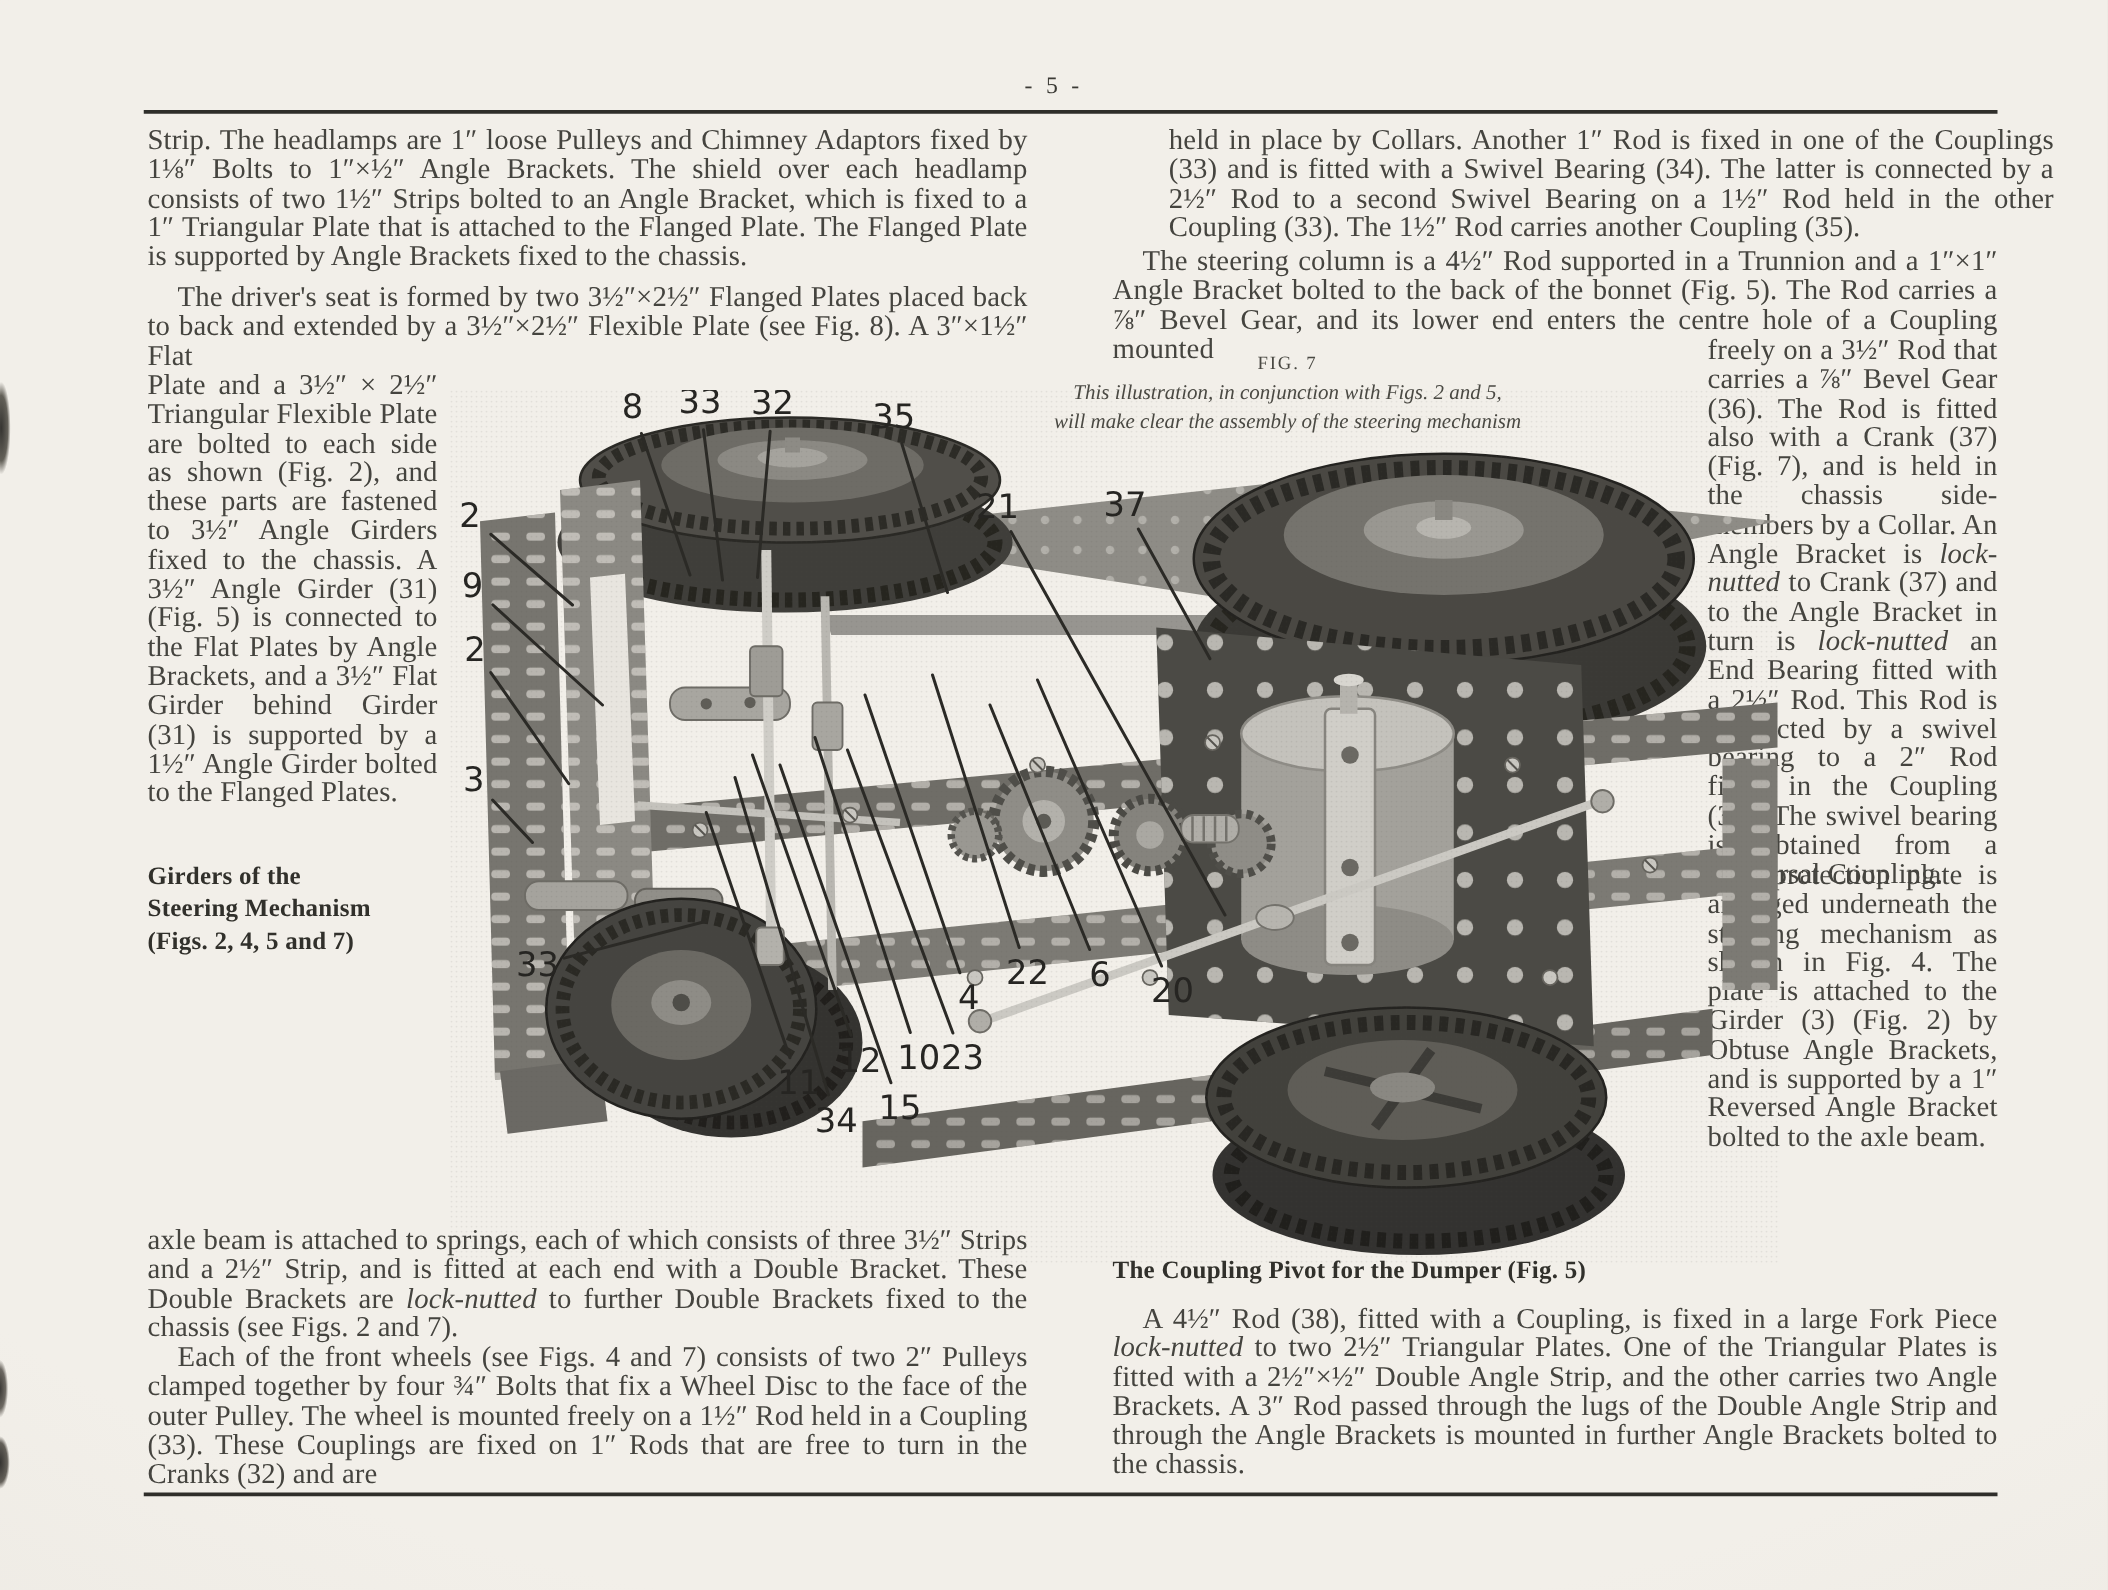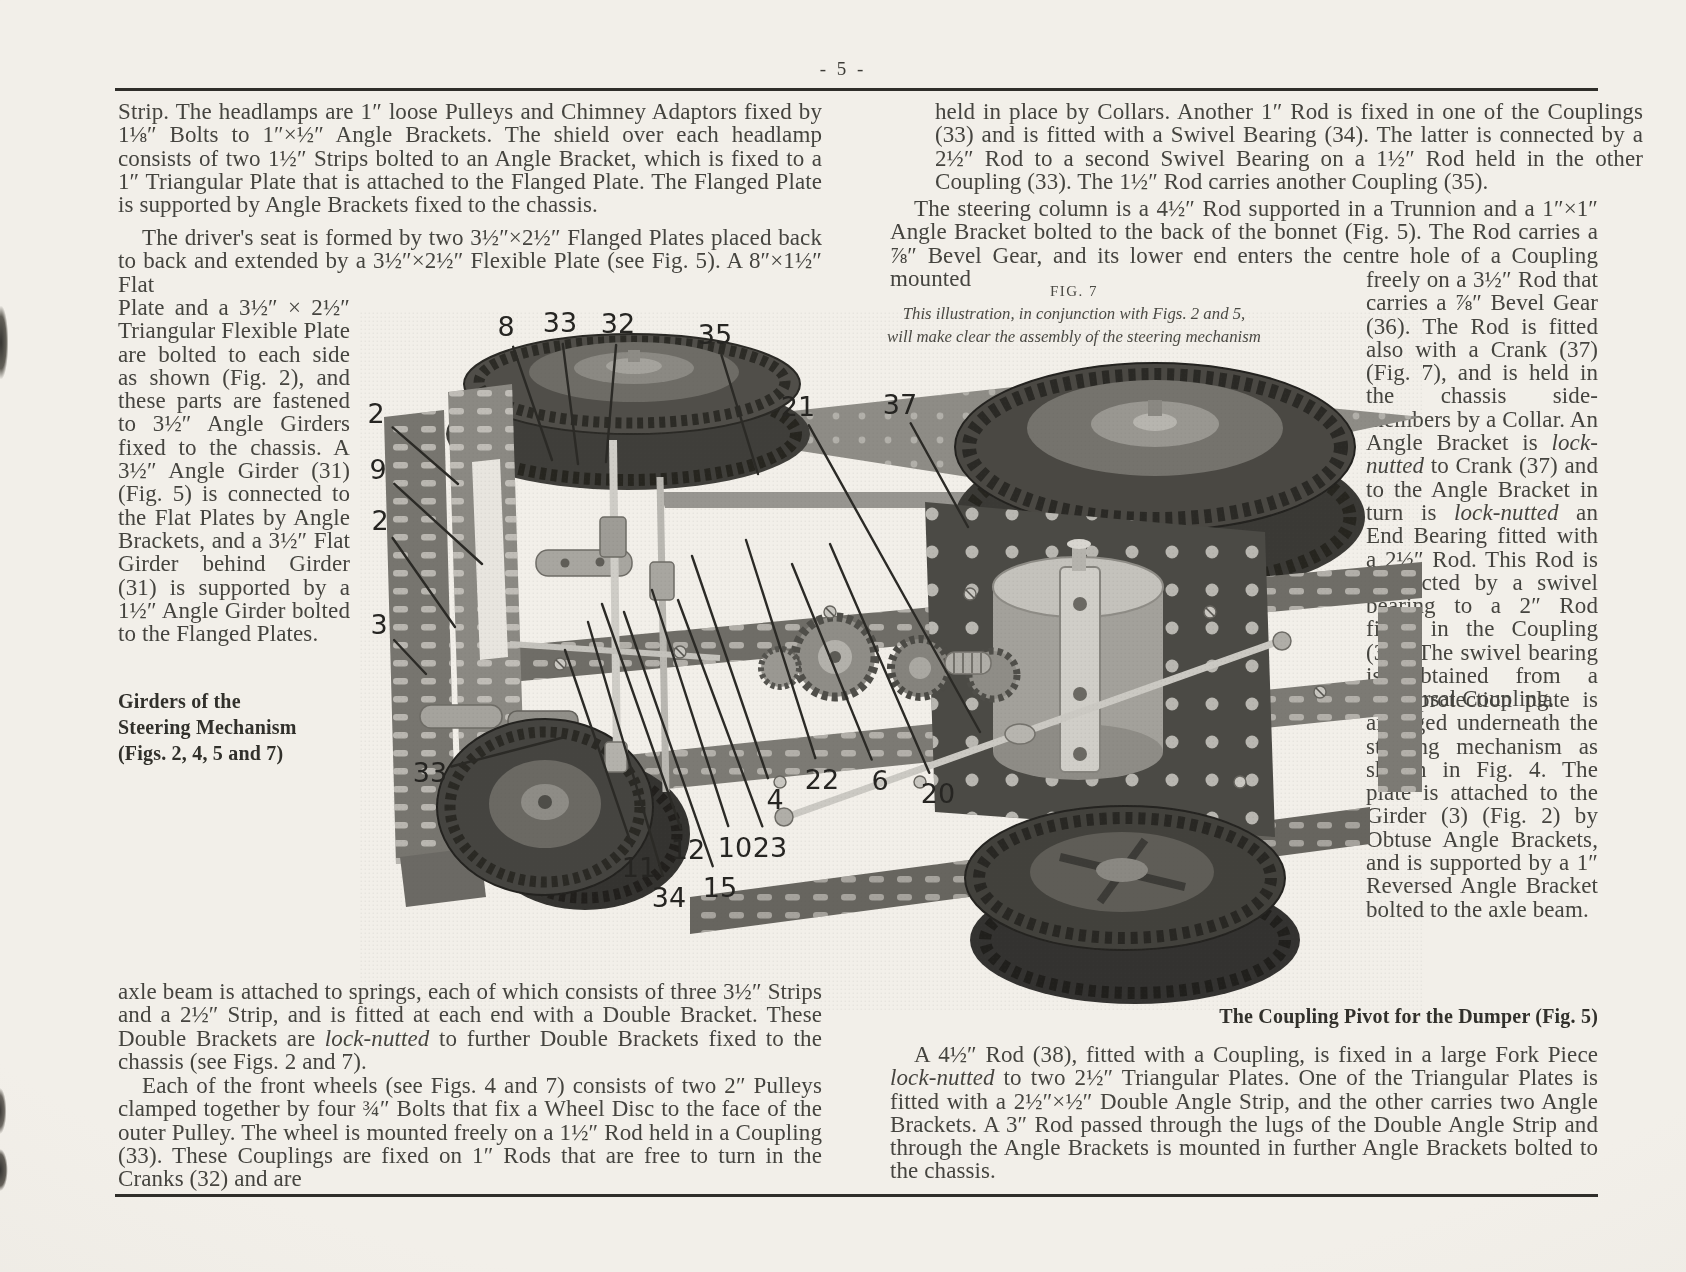--- a/index.html
+++ b/index.html
@@ -61,50 +61,50 @@
   <div class="smudge s1"></div>
   <div class="smudge s2"></div>
   <div class="smudge s3"></div>
 
   <div class="page-number">- 5 -</div>
   <div class="rule rule-top"></div>
   <div class="rule rule-bottom"></div>
 
   <p class="txt" style="left:118px; top:100px; width:704px;">Strip. The headlamps are 1″ loose Pulleys and Chimney Adaptors fixed by 1⅛″ Bolts to 1″×½″ Angle Brackets. The shield over each headlamp consists of two 1½″ Strips bolted to an Angle Bracket, which is fixed to a 1″ Triangular Plate that is attached to the Flanged Plate. The Flanged Plate is supported by Angle Brackets fixed to the chassis.</p>
 
-  <p class="txt indent" style="left:118px; top:226px; width:704px;">The driver's seat is formed by two 3½″×2½″ Flanged Plates placed back to back and extended by a 3½″×2½″ Flexible Plate (see Fig. 5). A 8″×1½″ Flat</p>
+  <p class="txt indent" style="left:118px; top:226px; width:704px;">The driver's seat is formed by two 3½″×2½″ Flanged Plates placed back to back and extended by a 3½″×2½″ Flexible Plate (see Fig. 8). A 3″×1½″ Flat</p>
 
   <p class="txt" style="left:118px; top:296px; width:232px;">Plate and a 3½″ × 2½″ Triangular Flexible Plate are bolted to each side as shown (Fig. 2), and these parts are fastened to 3½″ Angle Girders fixed to the chassis. A 3½″ Angle Girder (31) (Fig. 5) is connected to the Flat Plates by Angle Brackets, and a 3½″ Flat Girder behind Girder (31) is supported by a 1½″ Angle Girder bolted to the Flanged Plates.</p>
 
   <div class="heading" style="left:118px; top:688px; width:250px;">
     <div>Girders of the</div>
     <div>Steering Mechanism</div>
     <div>(Figs. 2, 4, 5 and 7)</div>
   </div>
 
 
   <p class="txt" style="left:118px; top:980px; width:704px;">axle beam is attached to springs, each of which consists of three 3½″ Strips and a 2½″ Strip, and is fitted at each end with a Double Bracket. These Double Brackets are <i>lock-nutted</i> to further Double Brackets fixed to the chassis (see Figs. 2 and 7).</p>
 
   <p class="txt indent" style="left:118px; top:1074px; width:704px;">Each of the front wheels (see Figs. 4 and 7) consists of two 2″ Pulleys clamped together by four ¾″ Bolts that fix a Wheel Disc to the face of the outer Pulley. The wheel is mounted freely on a 1½″ Rod held in a Coupling (33). These Couplings are fixed on 1″ Rods that are free to turn in the Cranks (32) and are</p>
 
   <p class="txt" style="left:890px; top:100px; width:708px;margin-left:45px;">held in place by Collars. Another 1″ Rod is fixed in one of the Couplings (33) and is fitted with a Swivel Bearing (34). The latter is connected by a 2½″ Rod to a second Swivel Bearing on a 1½″ Rod held in the other Coupling (33). The 1½″ Rod carries another Coupling (35).</p>
 
   <p class="txt indent" style="left:890px; top:197px; width:708px;">The steering column is a 4½″ Rod supported in a Trunnion and a 1″×1″ Angle Bracket bolted to the back of the bonnet (Fig. 5). The Rod carries a ⅞″ Bevel Gear, and its lower end enters the centre hole of a Coupling mounted</p>
 
-  <div class="caption" style="left:872px; top:283px; width:404px;">
+  <div class="caption" style="left:828px; top:283px; width:404px;">
     <div class="fig-label">FIG. 7</div>
     <div class="cap-line">This illustration, in conjunction with Figs. 2 and 5,</div>
     <div class="cap-line">will make clear the assembly of the steering mechanism</div>
   </div>
 
   <p class="txt" style="left:1366px; top:268px; width:232px;">freely on a 3½″ Rod that carries a ⅞″ Bevel Gear (36). The Rod is fitted also with a Crank (37) (Fig. 7), and is held in the chassis side-members by a Collar. An Angle Bracket is <i>lock-nutted</i> to Crank (37) and to the Angle Bracket in turn is <i>lock-nutted</i> an End Bearing fitted with a 2½″ Rod. This Rod is connected by a swivel bearing to a 2″ Rod fixed in the Coupling (35). The swivel bearing is obtained from a Universal Coupling.</p>
 
   <p class="txt indent" style="left:1366px; top:688px; width:232px;">A protection plate is arranged underneath the steering mechanism as shown in Fig. 4. The plate is attached to the Girder (3) (Fig. 2) by Obtuse Angle Brackets, and is supported by a 1″ Reversed Angle Bracket bolted to the axle beam.</p>
 
-  <div class="heading" style="left:890px; top:1003px; width:708px;text-align:right;">
+  <div class="heading" style="left:890px; top:1003px; width:708px;">
     <div>The Coupling Pivot for the Dumper (Fig. 5)</div>
   </div>
 
   <p class="txt indent" style="left:890px; top:1043px; width:708px;">A 4½″ Rod (38), fitted with a Coupling, is fixed in a large Fork Piece <i>lock-nutted</i> to two 2½″ Triangular Plates. One of the Triangular Plates is fitted with a 2½″×½″ Double Angle Strip, and the other carries two Angle Brackets. A 3″ Rod passed through the lugs of the Double Angle Strip and through the Angle Brackets is mounted in further Angle Brackets bolted to the chassis.</p>
 
   <svg class="figure" viewBox="0 0 1064 700">
     <defs>
       <pattern id="halftone" width="4" height="4" patternUnits="userSpaceOnUse">
         <circle cx="1.2" cy="1.2" r="0.7" fill="#504e48"></circle>
       </pattern>

